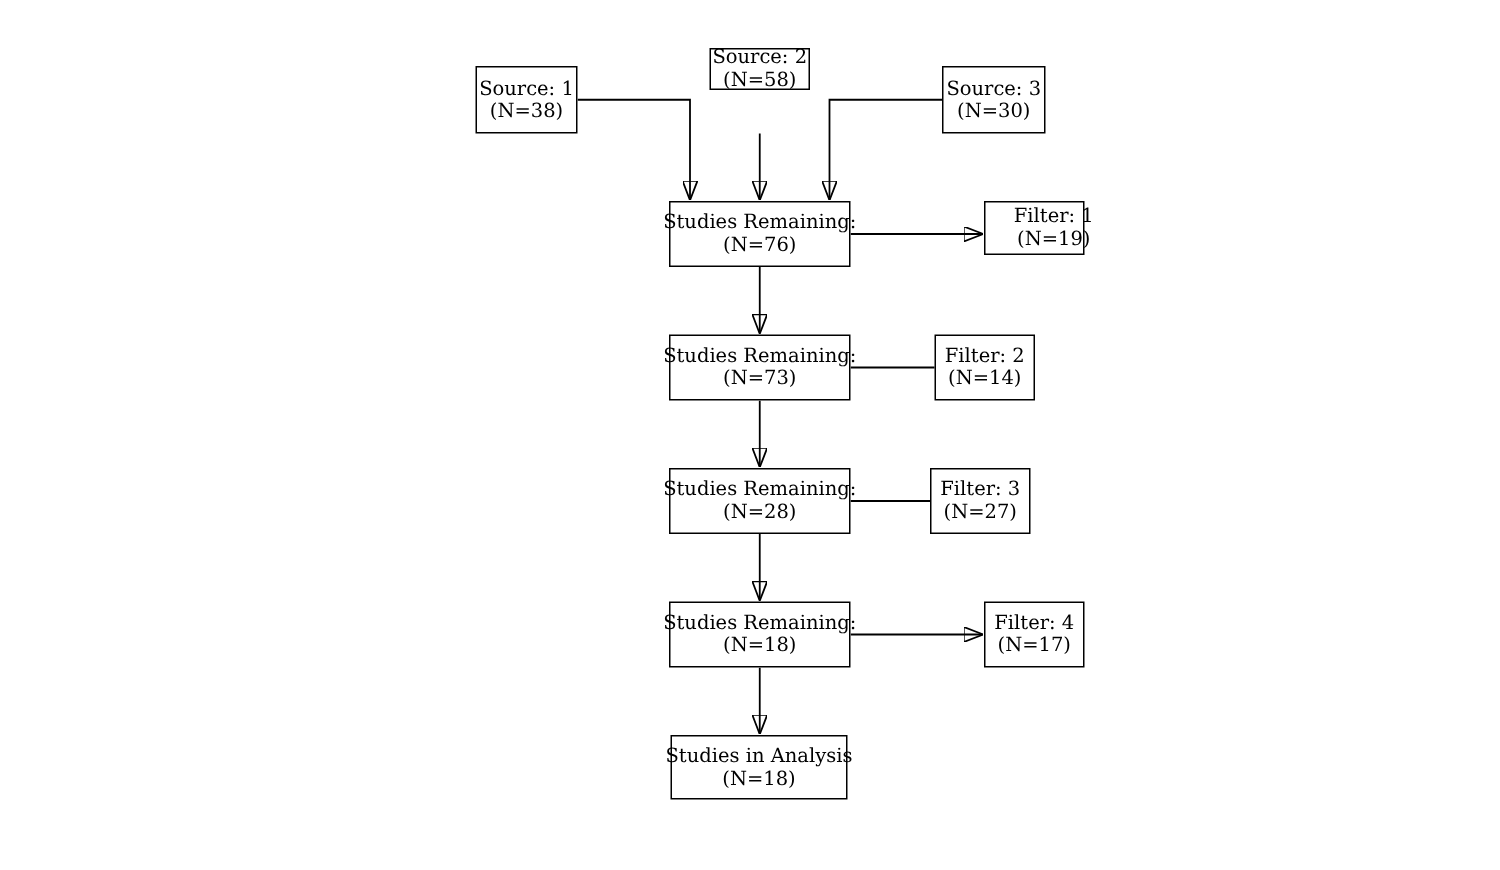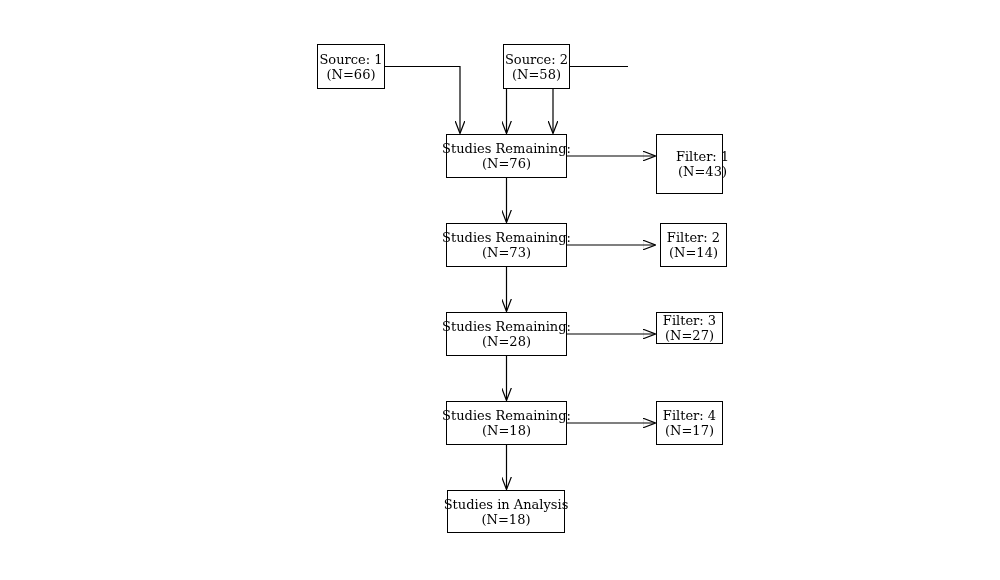--- a/index.html
+++ b/index.html
@@ -37,29 +37,29 @@
     flex-direction: column;
     align-items: center;
     justify-content: center;
     text-align: center;
     font-size: 13px;
     line-height: 15px;
     white-space: nowrap;
   }
   
   .src-1   { left: 317px; top: 44px;  width: 68px;  height: 45px; }
-  .src-2   { left: 473px; top: 44px;  width: 67px;  height: 45px; margin-left: 30px; }
+  .src-2   { left: 473px; top: 32px;  width: 67px;  height: 28px; }
   .src-3   { left: 628px; top: 44px;  width: 69px;  height: 45px; }
   .rem-1   { left: 446px; top: 134px; width: 121px; height: 44px; }
   .rem-2   { left: 446px; top: 223px; width: 121px; height: 44px; }
   .rem-3   { left: 446px; top: 312px; width: 121px; height: 44px; }
   .rem-4   { left: 446px; top: 401px; width: 121px; height: 44px; }
-  .flt-1   { left: 656px; top: 134px; width: 67px;  height: 60px; padding-left: 26px; }
-  .flt-2   { left: 660px; top: 223px; width: 67px;  height: 44px; }
-  .flt-3   { left: 656px; top: 312px; width: 67px;  height: 32px; }
+  .flt-1   { left: 656px; top: 134px; width: 67px;  height: 36px; padding-left: 26px; }
+  .flt-2   { left: 623px; top: 223px; width: 67px;  height: 44px; }
+  .flt-3   { left: 620px; top: 312px; width: 67px;  height: 44px; }
   .flt-4   { left: 656px; top: 401px; width: 67px;  height: 44px; }
   .final   { left: 447px; top: 490px; width: 118px; height: 43px; }
 </style>
 </head>
 <body>
 
 <div class="canvas">
 
   <svg class="edges" viewBox="0 0 1000 580" xmlns="http://www.w3.org/2000/svg">
     <defs>
@@ -75,34 +75,38 @@
     <path d="M 567 245 H 655" marker-end="url(#arrow)"></path>
     <path d="M 506.5 267 V 311" marker-end="url(#arrow)"></path>
     <path d="M 567 334 H 655" marker-end="url(#arrow)"></path>
     <path d="M 506.5 356 V 400" marker-end="url(#arrow)"></path>
     <path d="M 567 423 H 655" marker-end="url(#arrow)"></path>
     <path d="M 506.5 445 V 489" marker-end="url(#arrow)"></path>
   </svg>
 
   <div class="node src-1">
     <div>Source: 1</div>
-    <div>(N=66)</div>
+    <div>(N=38)</div>
   </div>
   <div class="node src-2">
     <div>Source: 2</div>
     <div>(N=58)</div>
+  </div>
+  <div class="node src-3">
+    <div>Source: 3</div>
+    <div>(N=30)</div>
   </div>
 
   <div class="node rem-1">
     <div>Studies Remaining:</div>
     <div>(N=76)</div>
   </div>
   <div class="node flt-1">
     <div>Filter: 1</div>
-    <div>(N=43)</div>
+    <div>(N=19)</div>
   </div>
 
   <div class="node rem-2">
     <div>Studies Remaining:</div>
     <div>(N=73)</div>
   </div>
   <div class="node flt-2">
     <div>Filter: 2</div>
     <div>(N=14)</div>
   </div>

